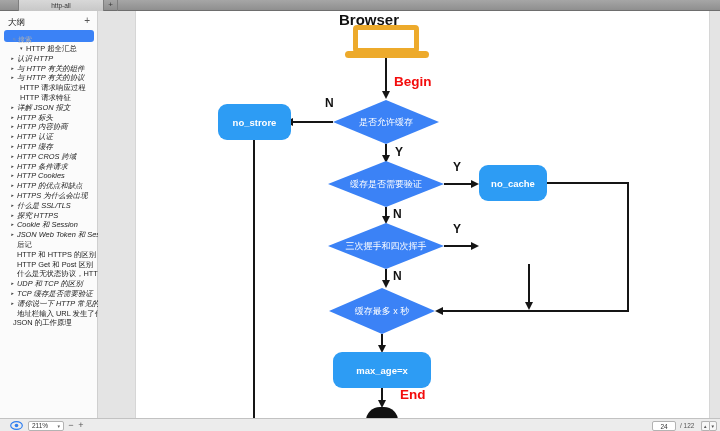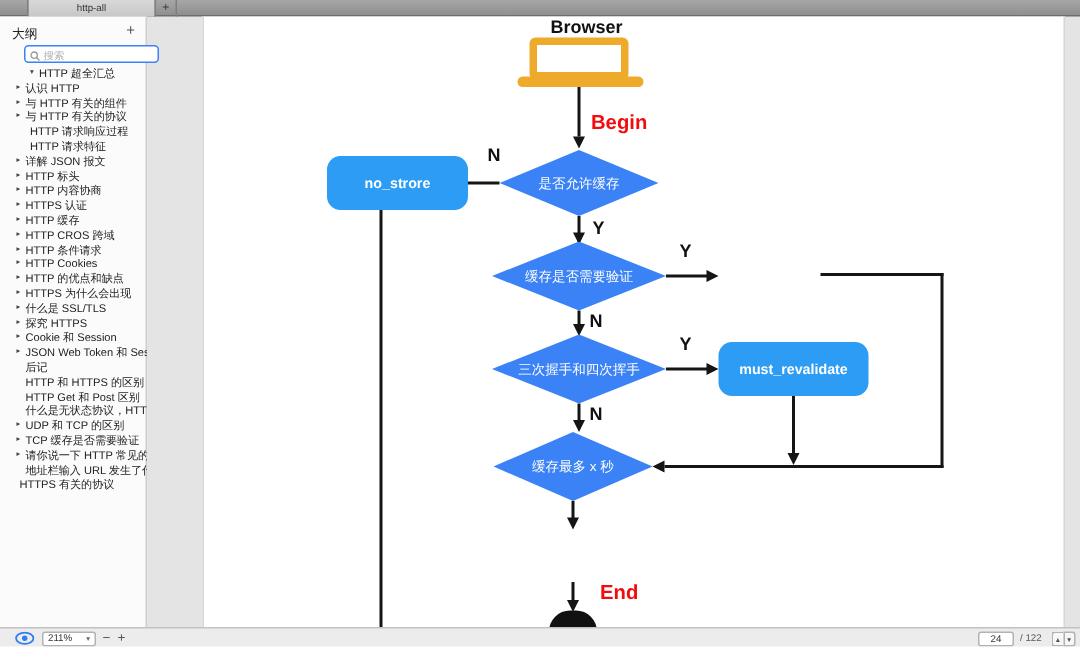--- a/index.html
+++ b/index.html
@@ -14,32 +14,32 @@
     font-size:6.5px; color:#333; text-align:center; line-height:11px; }
   #tab-new { position:absolute; left:104px; top:0; width:14px; height:11px;
     font-size:8px; color:#3a3a3a; text-align:center; line-height:10px; border-right:1px solid #7e7e7e; }
 
   
   #sidebar { position:absolute; left:0; top:11px; width:98px; height:407px; background:#fbfbfb;
     border-right:1px solid #cfcfcf; }
   #sidebar-header { position:absolute; left:0; top:2px; width:98px; height:18px; }
   #sidebar-title { position:absolute; left:8px; top:4px; font-size:8.5px; color:#222; }
   #sidebar-add { position:absolute; right:8px; top:2px; font-size:10px; color:#555; }
-  #search-wrap { position:absolute; left:16px; top:19px; width:90px; height:12px;
-    border:1px solid #3b82f6; border-radius:3px; background:#fff; display:flex; align-items:flex-end; }
+  #search-wrap { position:absolute; left:4px; top:19px; width:90px; height:12px;
+    border:6px solid #3b82f6; border-radius:3px; background:#fff; display:flex; align-items:flex-start; }
   #search-wrap svg { margin-left:3px; }
   #search-input { border:none; outline:none; width:70px; font-size:7px; color:#333; margin-left:2px;
     font-family:"Liberation Sans", sans-serif; background:transparent; }
   #search-input::placeholder { color:#b0b0b0; }
   #tree { position:absolute; left:0; top:33px; width:98px; }
   .tree-row { height:9.8px; line-height:9.8px; font-size:7.4px; color:#1c1c1c; white-space:nowrap;
     overflow:hidden; display:flex; align-items:center; }
   .tree-row .glyph { font-size:5px; color:#444; width:6px; flex:0 0 6px; }
   .lvl0 { padding-left:20px; }
-  .lvl1 { padding-left:11px; }
+  .lvl1 { padding-left:11px;font-style:italic; }
   .lvl2 { padding-left:20px; }
   .lvl3 { padding-left:17px; }
   .lvl4 { padding-left:13px; }
 
   
   #page { position:absolute; left:135px; top:11px; width:575px; height:407px; background:#fff;
     border-left:1px solid #d6d6d6; border-right:1px solid #d6d6d6; }
   .line { position:absolute; background:#151515; }
   .tri-down { position:absolute; width:0; height:0; border-left:4.5px solid transparent;
     border-right:4.5px solid transparent; border-top:8px solid #151515; }
@@ -49,22 +49,22 @@
     border-bottom:4.5px solid transparent; border-left:8px solid #151515; }
   .diamond { position:absolute; background:#3b82f6;
     clip-path:polygon(50% 0,100% 50%,50% 100%,0 50%);
     display:flex; align-items:center; justify-content:center;
     color:#fff; font-size:9px; text-align:center; }
   .procbox { position:absolute; background:#2d9cf4; border-radius:9px;
     display:flex; align-items:center; justify-content:center;
     color:#fff; font-size:9.5px; font-weight:bold; }
   .branch-label { position:absolute; font-size:12px; font-weight:bold; color:#111; }
   .flow-start-end { position:absolute; font-size:13.5px; font-weight:bold; color:#f30c0c; }
-  #flow-title { position:absolute; left:180px; top:0; width:150px; text-align:center;
-    font-size:12px; font-weight:bold; color:#111; }
+  #flow-title { position:absolute; left:158px; top:0; width:150px; text-align:center;
+    font-size:15px; font-weight:bold; color:#111; }
   #laptop-screen { position:absolute; left:217px; top:14px; width:66px; height:28px;
     border:5px solid #edaa2b; border-radius:4px; background:#fff; }
   #laptop-base { position:absolute; left:209px; top:40px; width:84px; height:7px;
     background:#edaa2b; border-radius:3.5px; }
   #end-dome { position:absolute; left:230px; top:396px; width:32px; height:14px;
     background:#111; border-radius:16px 16px 0 0; }
 
   
   #statusbar { position:absolute; left:0; top:418px; width:720px; height:13px;
     background:#ececec; border-top:1px solid #c2c2c2; }
@@ -135,21 +135,21 @@
         <div class="tree-row lvl1">
           <span class="glyph">▸</span>
           <span>HTTP 标头</span>
         </div>
         <div class="tree-row lvl1">
           <span class="glyph">▸</span>
           <span>HTTP 内容协商</span>
         </div>
         <div class="tree-row lvl1">
           <span class="glyph">▸</span>
-          <span>HTTPS 认证</span>
+          <span>HTTP 认证</span>
         </div>
         <div class="tree-row lvl1">
           <span class="glyph">▸</span>
           <span>HTTP 缓存</span>
         </div>
         <div class="tree-row lvl1">
           <span class="glyph">▸</span>
           <span>HTTP CROS 跨域</span>
         </div>
         <div class="tree-row lvl1">
@@ -205,21 +205,21 @@
           <span>TCP 缓存是否需要验证</span>
         </div>
         <div class="tree-row lvl1">
           <span class="glyph">▸</span>
           <span>请你说一下 HTTP 常见的请..</span>
         </div>
         <div class="tree-row lvl3">
           <span>地址栏输入 URL 发生了什么</span>
         </div>
         <div class="tree-row lvl4">
-          <span>HTTPS 有关的协议</span>
+          <span>JSON 的工作原理</span>
         </div>
       </div>
   </div>
 
   <div id="page">
 
     <div id="flow-title">Browser</div>
 
     <div id="laptop-screen"></div>
     <div id="laptop-base"></div>
@@ -228,66 +228,69 @@
     <div class="tri-down" style="left:245.5px;top:80px;"></div>
     <div class="flow-start-end" style="left:258px;top:63px;">Begin</div>
 
     <div class="branch-label" style="left:189px;top:85px;">N</div>
     <div class="diamond" style="left:197px;top:89px;width:106px;height:44px;">
       <span>是否允许缓存</span>
     </div>
 
     <div class="line" style="left:157px;top:110px;width:40px;height:2px;"></div>
     <div class="tri-left" style="left:149px;top:106.5px;"></div>
-    <div class="procbox" style="left:82px;top:93px;width:94px;height:36px;">
+    <div class="procbox" style="left:82px;top:93px;width:73px;height:36px;">
       <span>no_strore</span>
     </div>
 
     <div class="line" style="left:117px;top:129px;width:2px;height:278px;"></div>
 
     <div class="line" style="left:249px;top:133px;width:2px;height:17px;"></div>
     <div class="tri-down" style="left:245.5px;top:144px;"></div>
     <div class="branch-label" style="left:259px;top:134px;">Y</div>
 
     <div class="diamond" style="left:192px;top:150px;width:116px;height:46px;">
       <span>缓存是否需要验证</span>
     </div>
     <div class="branch-label" style="left:317px;top:149px;">Y</div>
     <div class="line" style="left:308px;top:172px;width:28px;height:2px;"></div>
     <div class="tri-right" style="left:335px;top:168.5px;"></div>
+    <div class="procbox" style="left:343px;top:154px;width:68px;height:36px;">
+      <span>no_cache</span>
+    </div>
     <div class="branch-label" style="left:257px;top:196px;">N</div>
     <div class="line" style="left:249px;top:196px;width:2px;height:11px;"></div>
     <div class="tri-down" style="left:245.5px;top:205px;"></div>
 
     <div class="diamond" style="left:192px;top:212px;width:116px;height:46px;">
       <span>三次握手和四次挥手</span>
     </div>
     <div class="branch-label" style="left:317px;top:211px;">Y</div>
     <div class="line" style="left:308px;top:234px;width:28px;height:2px;"></div>
     <div class="tri-right" style="left:335px;top:230.5px;"></div>
-    <div class="procbox" style="left:343px;top:217px;width:100px;height:36px;">
-      <span>must_revalidate</span>
-    </div>
     <div class="branch-label" style="left:257px;top:258px;">N</div>
     <div class="line" style="left:249px;top:258px;width:2px;height:12px;"></div>
     <div class="tri-down" style="left:245.5px;top:269px;"></div>
 
     <div class="line" style="left:411px;top:171px;width:82px;height:2px;"></div>
     <div class="line" style="left:491px;top:171px;width:2px;height:130px;"></div>
     <div class="line" style="left:307px;top:299px;width:186px;height:2px;"></div>
     <div class="tri-left" style="left:299px;top:295.5px;"></div>
     <div class="line" style="left:392px;top:253px;width:2px;height:39px;"></div>
     <div class="tri-down" style="left:388.5px;top:291px;"></div>
 
     <div class="diamond" style="left:193px;top:277px;width:106px;height:46px;">
       <span>缓存最多 x 秒</span>
     </div>
     <div class="line" style="left:245px;top:323px;width:2px;height:12px;"></div>
     <div class="tri-down" style="left:241.5px;top:334px;"></div>
 
+    <div class="procbox" style="left:197px;top:341px;width:98px;height:36px;">
+      <span>max_age=x</span>
+    </div>
     <div class="line" style="left:245px;top:377px;width:2px;height:13px;"></div>
     <div class="tri-down" style="left:241.5px;top:389px;"></div>
     <div id="end-dome"></div>
     <div class="flow-start-end" style="left:264px;top:376px;">End</div>
   </div>
 
   <div id="statusbar">
     <svg id="eye-btn" width="13" height="9" viewBox="0 0 13 9">
       <ellipse cx="6.5" cy="4.5" rx="5.8" ry="3.8" fill="none" stroke="#2f7ef0" stroke-width="1.2"></ellipse>
       <circle cx="6.5" cy="4.5" r="1.8" fill="#2f7ef0"></circle>

